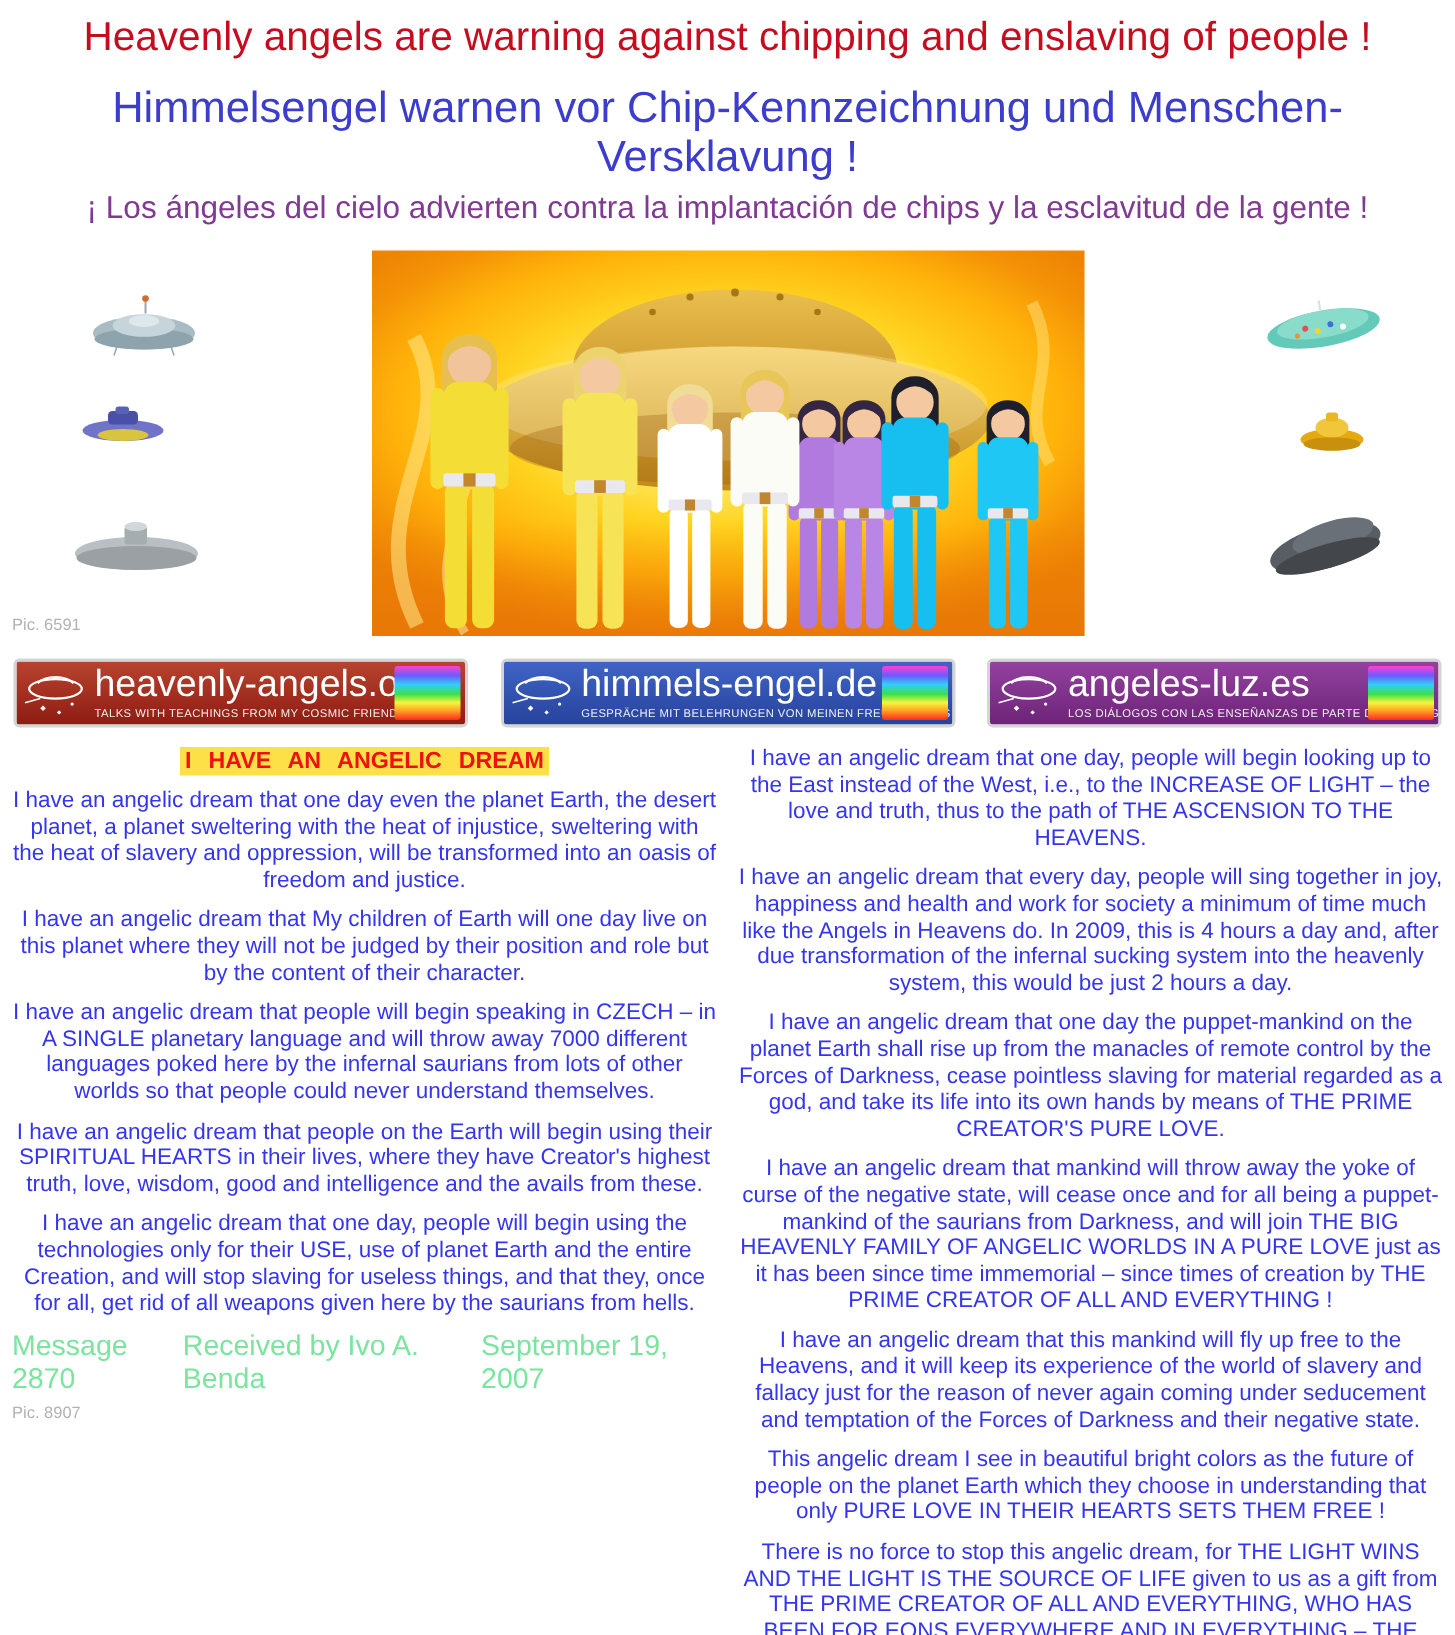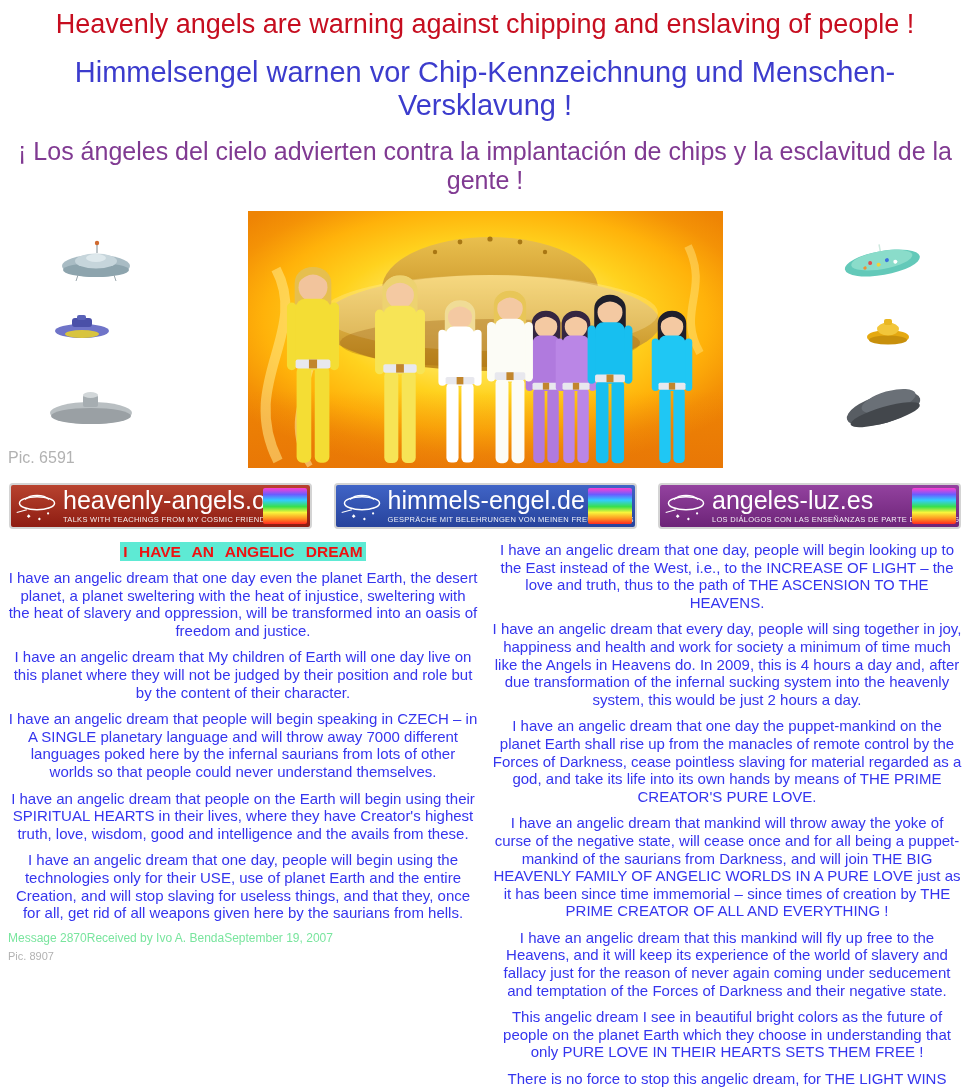--- a/index.html
+++ b/index.html
@@ -3,58 +3,58 @@
 <meta charset="utf-8">
 <style>
   html,body{margin:0;padding:0;background:#fff;}
   body{font-family:"Liberation Sans","DejaVu Sans",sans-serif;}
   .page{width:970px;height:1090px;position:relative;overflow:hidden;background:#fff;margin:0 auto;}
 
   
   .hl{text-align:center;font-weight:normal;margin:0 4px;}
   .hl-en{font-size:27px;color:#c60d1f;padding-top:9px;}
   .hl-de{font-size:29px;color:#3c3ccd;margin-top:16px;}
-  .hl-es{font-size:25px;color:#803a92;margin-top:15px;}
+  .hl-es{font-size:21px;color:#803a92;margin-top:5px;}
 
   
   .gallery{position:relative;height:258px;margin-top:16px;}
   .gallery .ufo{position:absolute;}
   .u-l1{left:56px;top:28px;}
   .u-l2{left:52px;top:102px;}
   .u-l3{left:46px;top:176px;}
   .u-r1{left:840px;top:30px;}
   .u-r2{left:864px;top:104px;}
   .u-r3{left:838px;top:166px;}
   .center-pic{position:absolute;left:248px;top:0;width:475px;height:257px;overflow:hidden;
     background:
       linear-gradient(rgba(255,255,255,0) 70%, rgba(226,104,8,0.45) 100%),
       radial-gradient(ellipse 65% 60% at 50% 42%, #fffbd8 0%, #ffec6a 26%, #ffd21e 50%, #ffb20a 72%, #f49206 88%, #ee8404 100%);}
-  .pic-label{position:absolute;left:8px;bottom:2px;color:#b2b2b2;font-size:16px;}
+  .pic-label{position:absolute;left:8px;bottom:2px;color:#b2b2b2;font-size:11px;}
 
   
   .banners{display:flex;justify-content:space-between;padding:0 9px;margin-top:14px;}
   .banner{width:303px;height:46px;border:2px solid #d4d4d4;border-radius:4px;box-sizing:border-box;
     display:flex;align-items:center;text-decoration:none;cursor:pointer;overflow:hidden;}
   .b1{background:linear-gradient(#b8432f,#8e1c12);}
   .b2{background:linear-gradient(#4064c6,#27439c);}
   .b3{background:linear-gradient(#93429f,#6d2478);}
   .b-icon{flex:0 0 52px;display:flex;align-items:center;justify-content:center;}
   .b-text{flex:1;display:flex;flex-direction:column;justify-content:center;color:#fff;line-height:1;min-width:0;}
   .b-title{font-size:25px;white-space:nowrap;}
   .b-sub{font-size:7.5px;letter-spacing:.3px;margin-top:3px;color:rgba(255,255,255,.92);white-space:nowrap;}
   .b-rainbow{flex:0 0 44px;height:36px;margin:0 3px 0 4px;border-radius:2px;
     background:linear-gradient(#ff40d0 0%,#6a5cff 18%,#33ccff 34%,#39e04a 52%,#f8f53c 68%,#ff9a22 84%,#ff2a20 100%);}
 
   
   .columns{display:flex;gap:14px;padding:0 8px;margin-top:12px;}
   .col{flex:1;min-width:0;color:#3535ee;}
   .col p{font-size:15px;line-height:17.6px;text-align:center;margin:0 0 9px;}
   .heading-wrap{text-align:center;margin:2px 0 8px;}
-  .dream-heading{background:#5eead4;color:#ee1111;font-weight:bold;font-size:15.5px;word-spacing:7px;padding:1px 3px;}
-  .msg-footer{display:flex;color:#79e59e;font-size:12px;margin-top:5px;}
+  .dream-heading{background:#fde047;color:#ee1111;font-weight:bold;font-size:15.5px;word-spacing:7px;padding:1px 3px;}
+  .msg-footer{display:flex;justify-content:space-between;color:#79e59e;font-size:19px;margin-top:5px;}
   .pic-label2{display:block;color:#b2b2b2;font-size:11px;margin-top:5px;}
 </style>
 </head>
 <body>
 
 <div class="page">
 
   <header>
     <div class="hl hl-en">Heavenly angels are warning against chipping and enslaving of people !</div>
     <div class="hl hl-de">Himmelsengel warnen vor Chip-Kennzeichnung und Menschen-Versklavung !</div>

